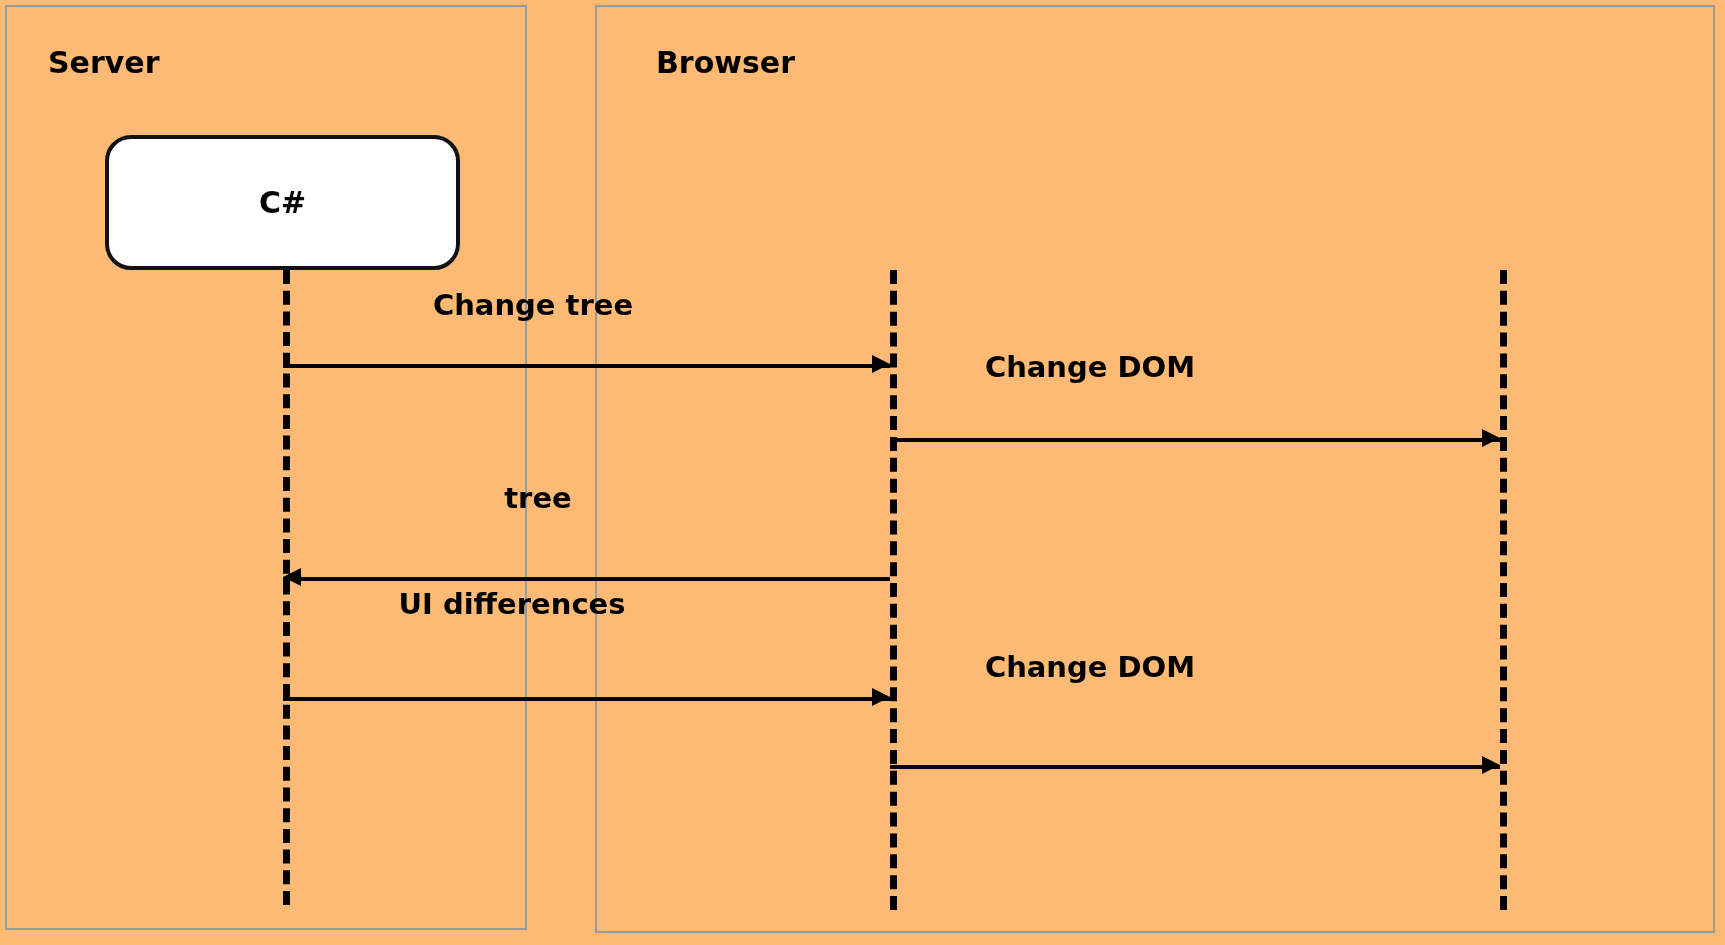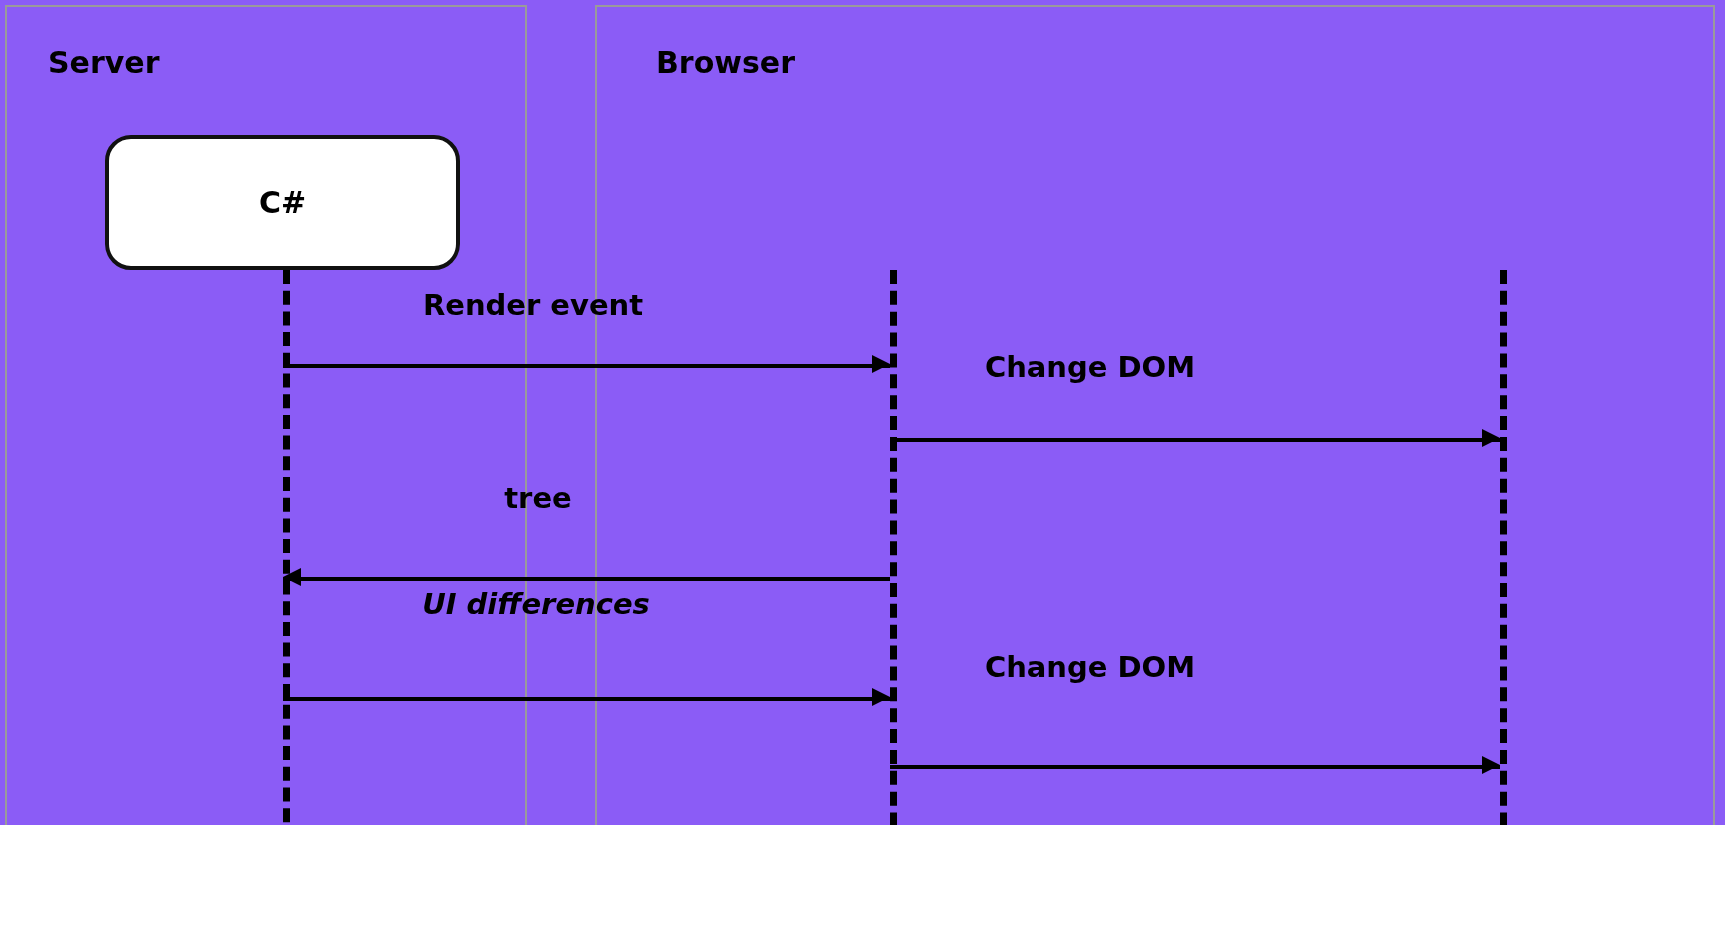--- a/index.html
+++ b/index.html
@@ -6,22 +6,22 @@
     margin: 0;
     padding: 0;
     background: #ffffff;
   }
   body {
     font-family: "DejaVu Sans", sans-serif;
   }
   #canvas {
     position: relative;
     width: 1725px;
-    height: 825px;
-    background: #8b5cf6;
+    height: 945px;
+    background: #fdba74;
     overflow: hidden;
   }
 
   
   .frame {
     position: absolute;
     border: 2px solid #9a9a9a;
     background: transparent;
     box-sizing: border-box;
   }
@@ -114,39 +114,39 @@
   <div class="lifeline" style="left:283px; top:270px; height:635px;"></div>
 
   <div class="lifeline" style="left:890px; top:270px; height:640px;"></div>
 
   <div class="lifeline" style="left:1500px; top:270px; height:640px;"></div>
 
   <div class="message dir-right" style="left:283px; top:364px; width:607px;">
     <div class="shaft" style="width:607px;"></div>
     <div class="head" style="left:589px;"></div>
   </div>
-  <div class="message-label" style="left:533px; top:288px;">Render event</div>
+  <div class="message-label" style="left:533px; top:288px;">Change tree</div>
 
   <div class="message dir-right" style="left:890px; top:438px; width:610px;">
     <div class="shaft" style="width:610px;"></div>
     <div class="head" style="left:592px;"></div>
   </div>
   <div class="message-label" style="left:1090px; top:350px;">Change DOM</div>
 
   <div class="message dir-left" style="left:283px; top:577px; width:607px;">
     <div class="shaft" style="left:0px; width:607px;"></div>
     <div class="head" style="left:0px;"></div>
   </div>
   <div class="message-label" style="left:538px; top:481px;">tree</div>
 
   <div class="message dir-right" style="left:283px; top:697px; width:607px;">
     <div class="shaft" style="width:607px;"></div>
     <div class="head" style="left:589px;"></div>
   </div>
-  <div class="message-label" style="left:536px; top:587px;font-style:italic;">UI differences</div>
+  <div class="message-label" style="left:512px; top:587px;">UI differences</div>
 
   <div class="message dir-right" style="left:890px; top:765px; width:610px;">
     <div class="shaft" style="width:610px;"></div>
     <div class="head" style="left:592px;"></div>
   </div>
   <div class="message-label" style="left:1090px; top:650px;">Change DOM</div>
 
 </div>
 
 </body></html>

